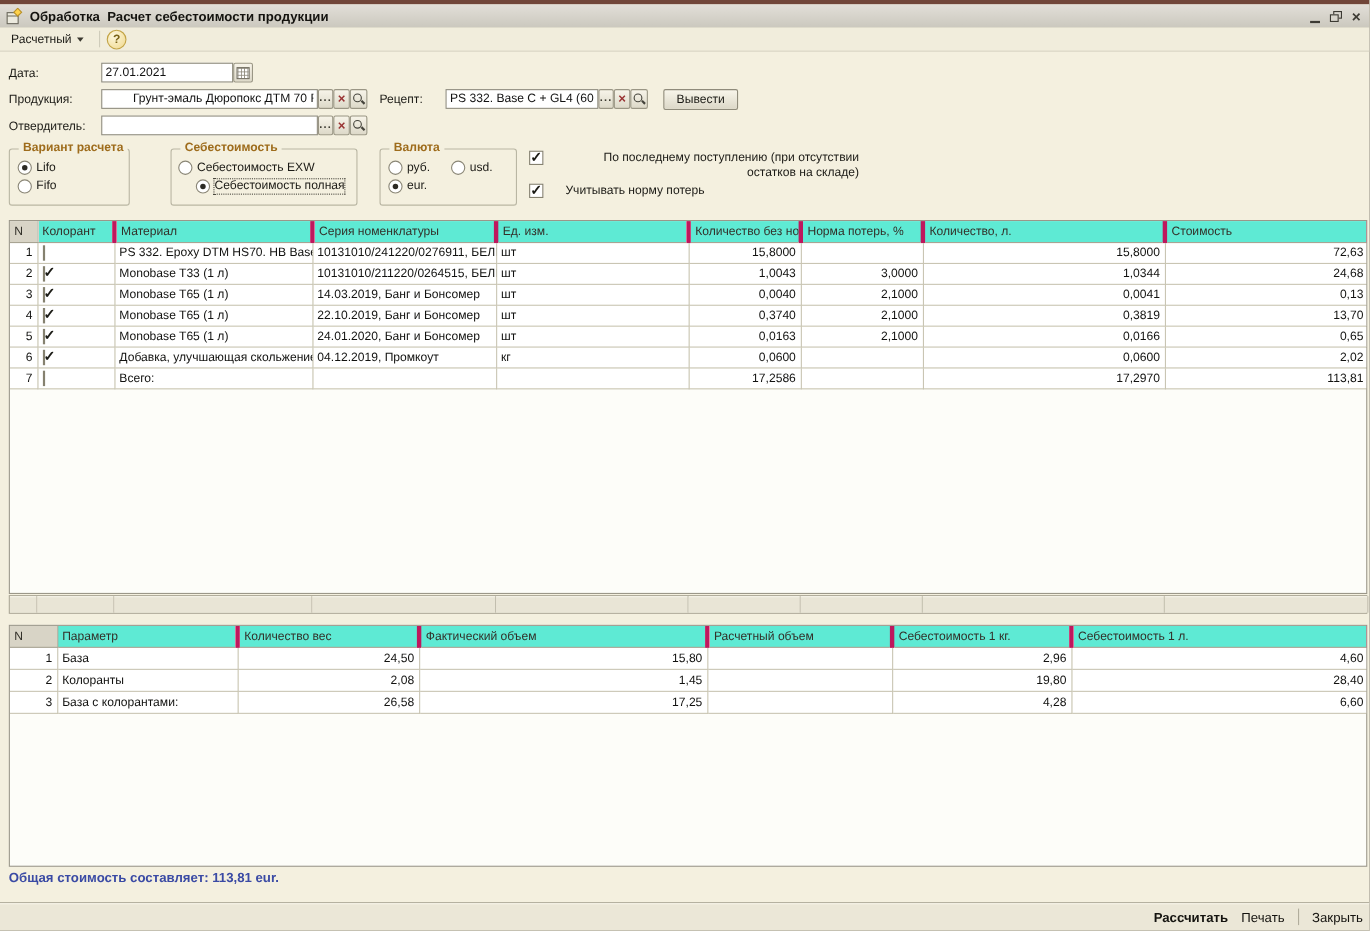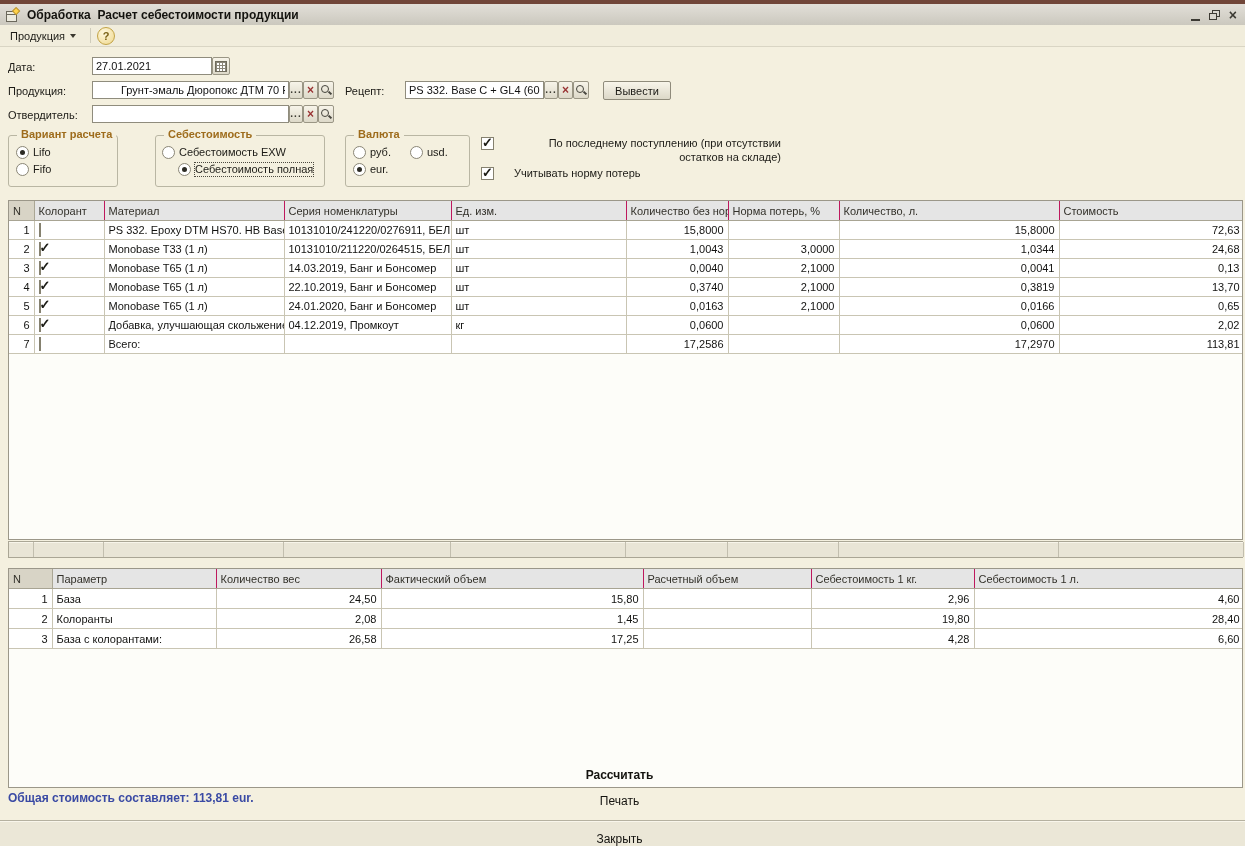--- a/index.html
+++ b/index.html
@@ -79,22 +79,22 @@
   .check-row{position:absolute;display:flex;gap:20px;align-items:flex-start;text-align:right;}
   .cb{
     width:11px;height:11px;border:1px solid #85816f;background:#fff;flex:none;position:relative;margin-top:1px;
   }
   .cb.on::after{content:"✓";position:absolute;left:0px;top:-3px;font-size:13px;font-weight:bold;color:#1a1a14;}
   .cb-label{line-height:14px;}
   
   .grid-box{position:absolute;background:#fdfdf9;border:1px solid #9b9789;box-sizing:border-box;overflow:hidden;}
   table.grid{border-collapse:collapse;table-layout:fixed;width:1233px;}
   table.grid th{
-    background:#e5e5e5;font-weight:normal;text-align:left;color:#33312a;
-    border-right:1px solid #be185d;border-bottom:1px solid #a8a493;
+    background:#5eead4;font-weight:normal;text-align:left;color:#33312a;
+    border-right:4px solid #be185d;border-bottom:1px solid #a8a493;
     padding:0 4px;height:19px;white-space:nowrap;overflow:hidden;font-size:11px;
   }
   table.grid th.ncol{background:#d8d4c6;border-right:1px solid #aaa694;}
   table.grid td{
     background:#fff;border-right:1px solid #c9c5b3;border-bottom:1px solid #c9c5b3;
     padding:0 4px;white-space:nowrap;overflow:hidden;font-size:11px;color:#121210;
   }
   #t1 tbody tr{height:19px;}
   #t2 tbody tr{height:20px;}
   td.al-r, th.al-r{text-align:right;}
@@ -106,21 +106,21 @@
   }
   .gstrip span{
     display:block;height:100%;box-sizing:border-box;border-right:1px solid #c2beae;background:#e9e5d6;
     box-shadow:inset 0 1px 0 #f8f5ea;flex:none;
   }
   
   .total-text{position:absolute;left:8px;top:791px;font-size:12px;font-weight:bold;color:#3a4aa4;}
   .bottombar{
     position:absolute;left:0;top:820px;width:1245px;height:26px;background:#ebe7d7;
     border-top:1px solid #b5b1a0;box-shadow:inset 0 1px 0 #f9f6eb;
-    display:flex;align-items:center;justify-content:flex-end;gap:12px;padding-right:6px;box-sizing:border-box;flex-direction:column;
+    display:flex;align-items:center;justify-content:flex-end;gap:12px;padding-right:6px;box-sizing:border-box;
   }
   .bb-btn{font-size:12px;color:#14130f;cursor:default;}
   .bb-btn.bold{font-weight:bold;}
   .bb-sep{width:1px;height:15px;background:#b1ad9c;}
 </style>
 </head>
 <body>
 
 <div class="screen">
 
@@ -137,21 +137,21 @@
     <span class="title">Обработка  Расчет себестоимости продукции</span>
     <span class="win-controls">
       <span class="wc wc-min"></span>
       <span class="wc wc-rest"></span>
       <span class="wc wc-close">×</span>
     </span>
   </div>
 
   <div class="menubar">
     <span class="menu-item">
-      <span>Продукция</span>
+      <span>Расчетный</span>
       <span class="arrow-down"></span>
     </span>
     <span class="menu-sep"></span>
     <span class="help-circle">?</span>
   </div>
 
   <span class="lbl" style="left:8px;top:61px">Дата:</span>
   <input class="field" style="left: 92px; top: 57px; width: 120px;" value="27.01.2021">
   <span class="sq-btn" style="left:212px;top:57px;width:18px">
       <span class="cal-glyph"></span>

